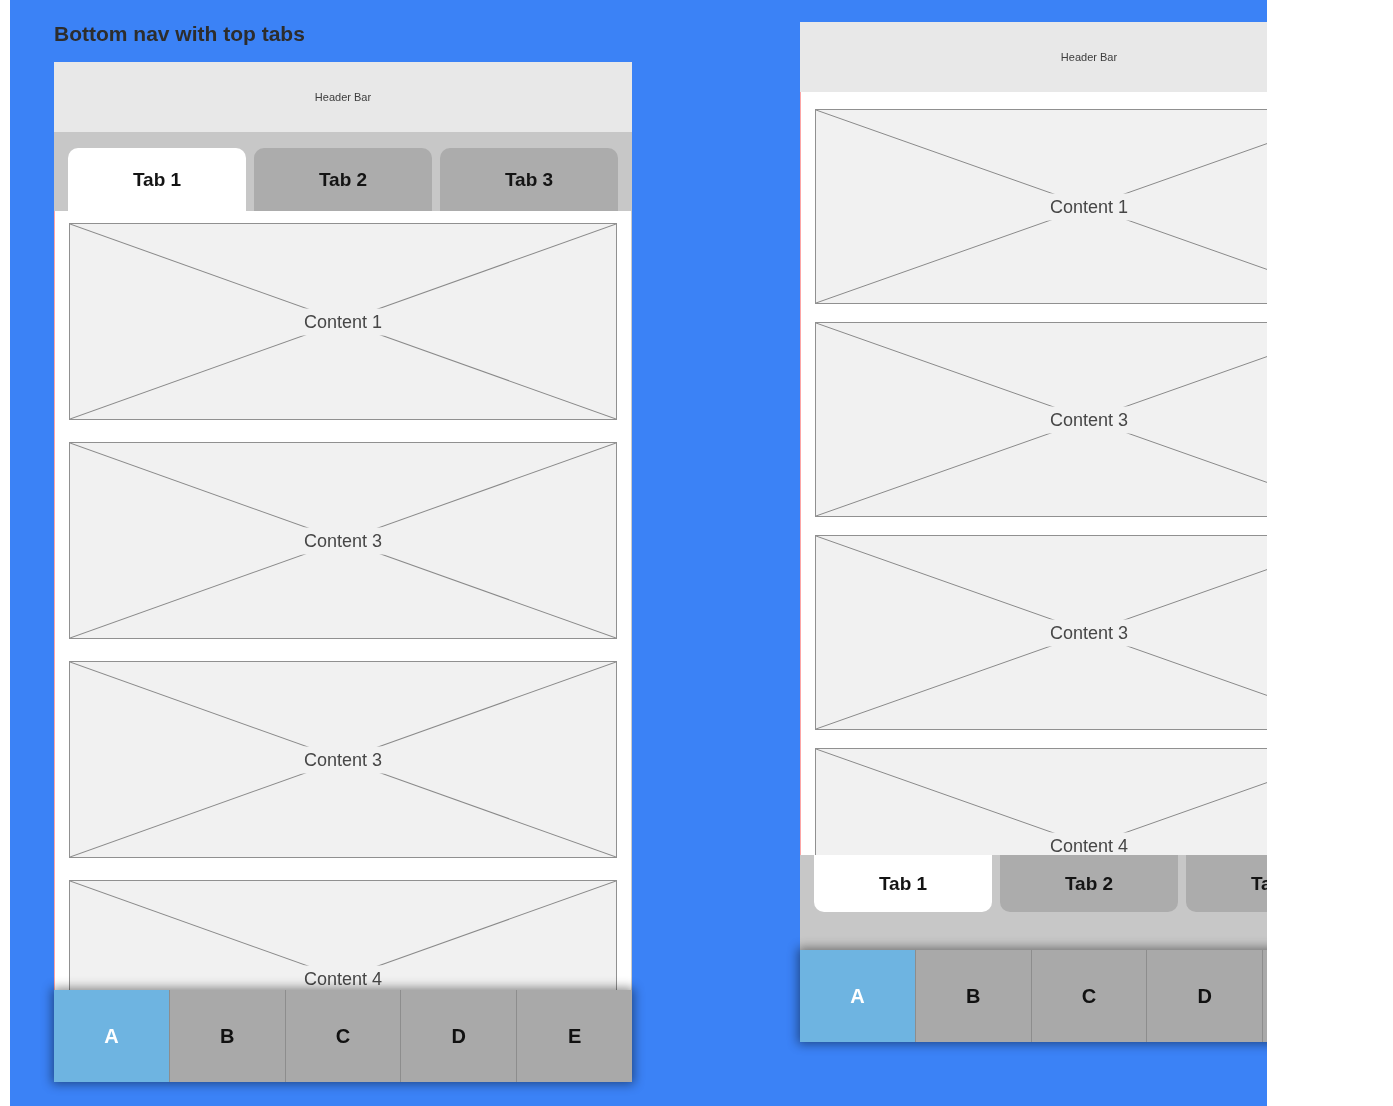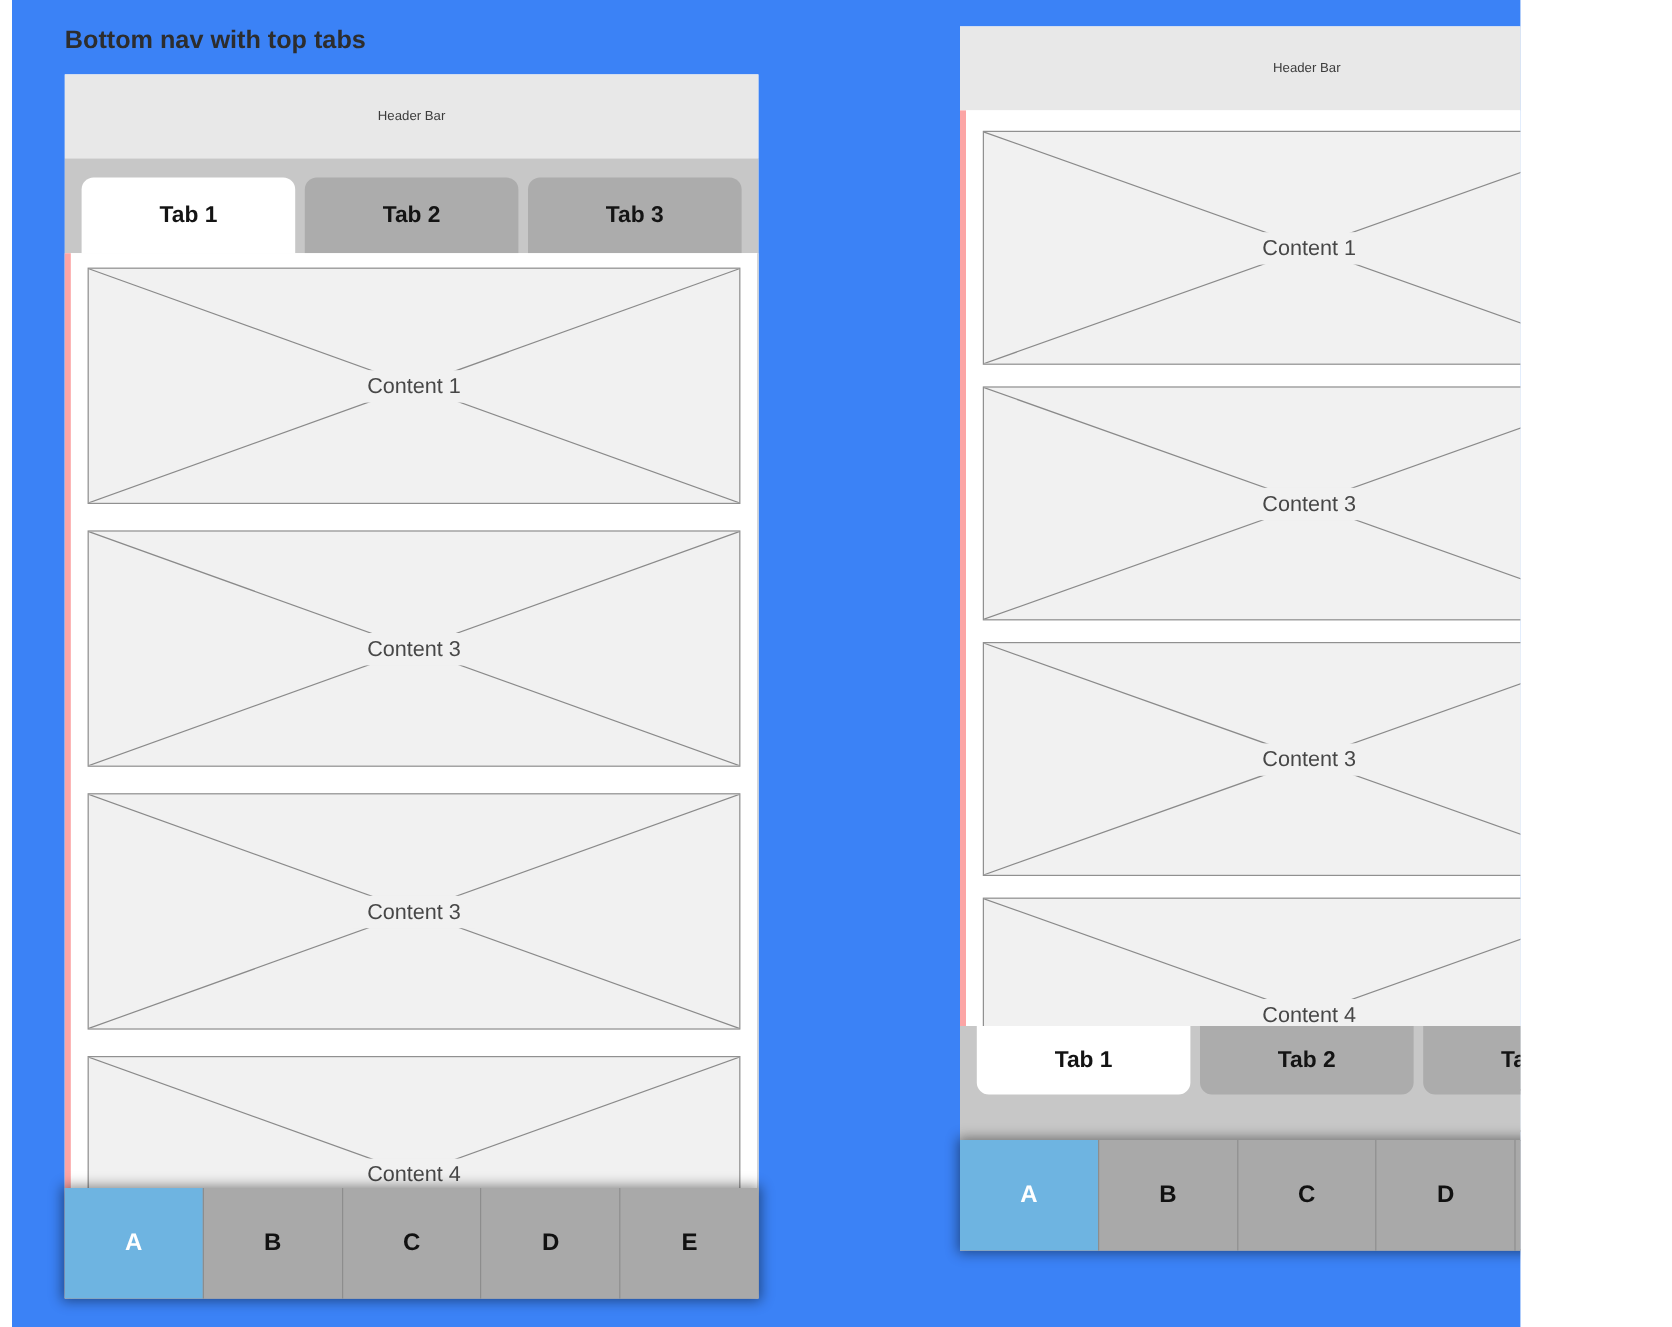--- a/index.html
+++ b/index.html
@@ -18,21 +18,21 @@
   .tab-bar{background:#c7c7c7;display:flex;padding:0 10px;box-sizing:border-box;justify-content:center;}
   .tab-bar.top{height:79px;align-items:flex-end;}
   .tab-bar.bottom{position:absolute;left:0;right:0;bottom:92px;height:95px;align-items:flex-start;z-index:3;}
   .tab{flex:1 1 0;margin:0 4px;background:#acacac;display:flex;align-items:center;justify-content:center;
        font-size:19px;font-weight:bold;color:#141414;cursor:default;}
   .tab-bar.top .tab{height:63px;border-radius:10px 10px 0 0;}
   .tab-bar.bottom .tab{height:57px;border-radius:0 0 10px 10px;}
   .tab.active{background:#ffffff;}
 
   
-  .content-panel{position:relative;background:#fff;border-left:5px solid #fca5a5;border-right:1px solid #cccccc;
+  .content-panel{position:relative;background:#fff;border-left:1px solid #fca5a5;border-right:1px solid #cccccc;
                  box-sizing:border-box;overflow:hidden;}
   .phone.top-tabs .content-panel{height:871px;padding:12px 14px 0 14px;}
   .phone.bottom-tabs .content-panel{height:950px;padding:17px 14px 0 14px;}
 
   .placeholder{position:relative;background:#f1f1f1;border:1px solid #909090;box-sizing:border-box;}
   .phone.top-tabs .placeholder{height:197px;margin-bottom:22px;}
   .phone.bottom-tabs .placeholder{height:195px;margin-bottom:18px;}
   .placeholder svg{position:absolute;left:0;top:0;width:100%;height:100%;display:block;}
   .placeholder .ph-label{position:absolute;top:50%;left:50%;transform:translate(-50%,-50%);
        background:#f1f1f1;padding:3px 12px;font-size:18px;color:#474747;white-space:nowrap;}

